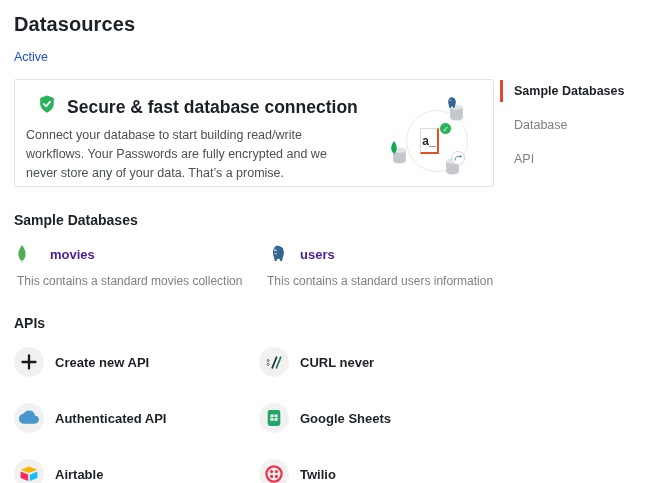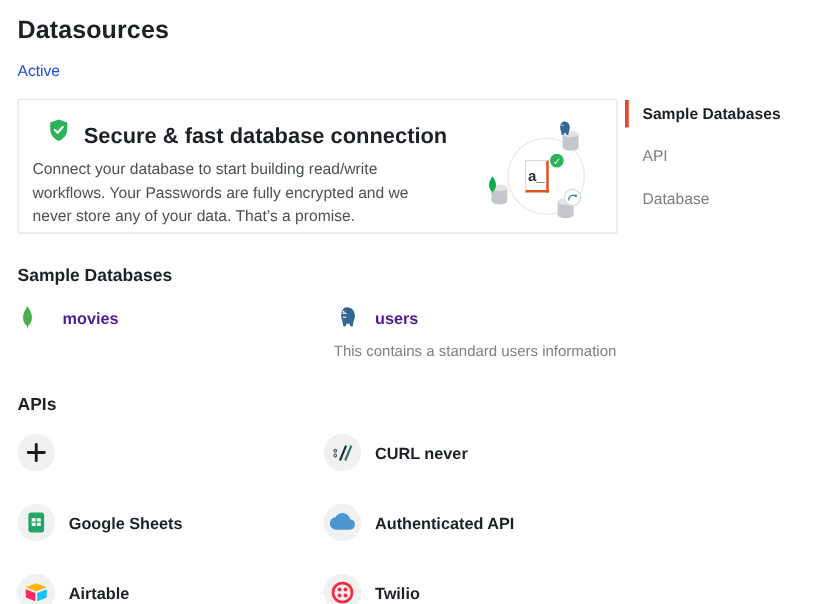--- a/index.html
+++ b/index.html
@@ -134,36 +134,37 @@
           </svg>
       </span>
 
       <div class="center-card">a_</div>
       <div class="card-badge">✓</div>
     </div>
   </div>
 
   <div class="sidenav">
     <div class="sidenav-item active">Sample Databases</div>
+    <div class="sidenav-item">Database</div>
     <div class="sidenav-item">API</div>
-    <div class="sidenav-item">Database</div>
   </div>
 
   <div class="section section-sampledb">
     <h2>Sample Databases</h2>
     <div class="sample-grid">
       <div class="sample-item">
         <div class="sample-head">
           <span class="sample-iconbox">
             <svg width="10" height="18" viewBox="0 0 10 20">
                 <path fill="#4caf50" d="M5 0c2.5 3.5 4 6.8 4 10.2 0 3.3-1.8 6-3.6 7.4L5.2 20h-.4l-.2-2.4C2.8 16.2 1 13.5 1 10.2 1 6.8 2.5 3.5 5 0z"></path>
               </svg>
           </span>
           <span class="sample-label">movies</span>
         </div>
+        <div class="sample-desc">This contains a standard movies collection</div>
       </div>
       <div class="sample-item">
         <div class="sample-head">
           <span class="sample-iconbox">
             <svg width="20" height="20" viewBox="0 0 24 24">
               <path fill="#336791" d="M12 2.2c5.2 0 8.3 3.1 8.3 8.2 0 3.4-1.7 5.4-1.7 8 0 1.6-1 2.6-2.2 2.1-1-.4-1.2-1.6-1.2-2.7-.9.3-2.1.3-3 0 0 1.1-.2 2.3-1.2 2.7-1.2.5-2.2-.5-2.2-2.1 0-2.6-1.7-4.6-1.7-8 0-5.1 3.1-8.2 4.9-8.2z"></path>
               <path d="M8.8 8.2c1-.8 2.2-.8 3.1 0M9.3 11.5c.7.4 1.6.4 2.3 0" stroke="#fff" stroke-width="1" fill="none" stroke-linecap="round"></path>
               <circle cx="9.4" cy="6.4" r=".8" fill="#fff"></circle>
             </svg>
           </span>
@@ -177,52 +178,53 @@
   <div class="section section-apis">
     <h2>APIs</h2>
     <div class="api-grid">
 
       <div class="api-item">
         <span class="api-circle">
           <svg width="16" height="16" viewBox="0 0 16 16">
               <path d="M8 1.5v13M1.5 8h13" stroke="#1b1b1b" stroke-width="2.3" stroke-linecap="round"></path>
             </svg>
         </span>
+        <span class="api-label">Create new API</span>
       </div>
 
       <div class="api-item">
         <span class="api-circle">
           <svg width="19" height="19" viewBox="0 0 20 20">
             <circle cx="3.4" cy="8" r="1.1" fill="none" stroke="#56616c" stroke-width="1"></circle>
             <circle cx="3.4" cy="12" r="1.1" fill="none" stroke="#56616c" stroke-width="1"></circle>
             <line x1="7.6" y1="15.6" x2="12.2" y2="4.4" stroke="#1d3040" stroke-width="1.8" stroke-linecap="round"></line>
             <line x1="12" y1="15.6" x2="16.6" y2="4.4" stroke="#2d7a5f" stroke-width="1.8" stroke-linecap="round"></line>
           </svg>
         </span>
         <span class="api-label">CURL never</span>
       </div>
 
       <div class="api-item">
         <span class="api-circle">
+          <svg width="21" height="21" viewBox="0 0 24 24">
+              <path fill="#4a97cf" d="M19.35 11.04A7.49 7.49 0 0 0 12 5C9.11 5 6.6 6.64 5.35 9.04A5.99 5.99 0 0 0 6 21h13c2.76 0 5-2.24 5-5 0-2.64-2.05-4.78-4.65-4.96z" transform="translate(0,-2) scale(0.95)"></path>
+            </svg>
+        </span>
+        <span class="api-label">Authenticated API</span>
+      </div>
+
+      <div class="api-item">
+        <span class="api-circle">
           <svg width="18" height="18" viewBox="0 0 20 20">
             <rect x="3" y="1.2" width="14" height="17.6" rx="2.6" fill="#23a566"></rect>
             <rect x="6" y="6.2" width="8" height="6.8" fill="#fff"></rect>
             <path d="M6 9.6h8M10 6.2v6.8" stroke="#23a566" stroke-width="1.1"></path>
           </svg>
         </span>
         <span class="api-label">Google Sheets</span>
-      </div>
-
-      <div class="api-item">
-        <span class="api-circle">
-          <svg width="21" height="21" viewBox="0 0 24 24">
-              <path fill="#4a97cf" d="M19.35 11.04A7.49 7.49 0 0 0 12 5C9.11 5 6.6 6.64 5.35 9.04A5.99 5.99 0 0 0 6 21h13c2.76 0 5-2.24 5-5 0-2.64-2.05-4.78-4.65-4.96z" transform="translate(0,-2) scale(0.95)"></path>
-            </svg>
-        </span>
-        <span class="api-label">Authenticated API</span>
       </div>
 
       <div class="api-item">
         <span class="api-circle">
           <svg width="20" height="20" viewBox="0 0 20 20">
             <path fill="#fcb400" d="M10 2.6l8.4 3.2L10 9l-8.4-3.2z"></path>
             <path fill="#f82b60" d="M1.6 7.4l7.6 3v6.6l-7.6-3z"></path>
             <path fill="#18bfff" d="M18.4 7.4l-7.6 3v6.6l7.6-3z"></path>
           </svg>
         </span>

